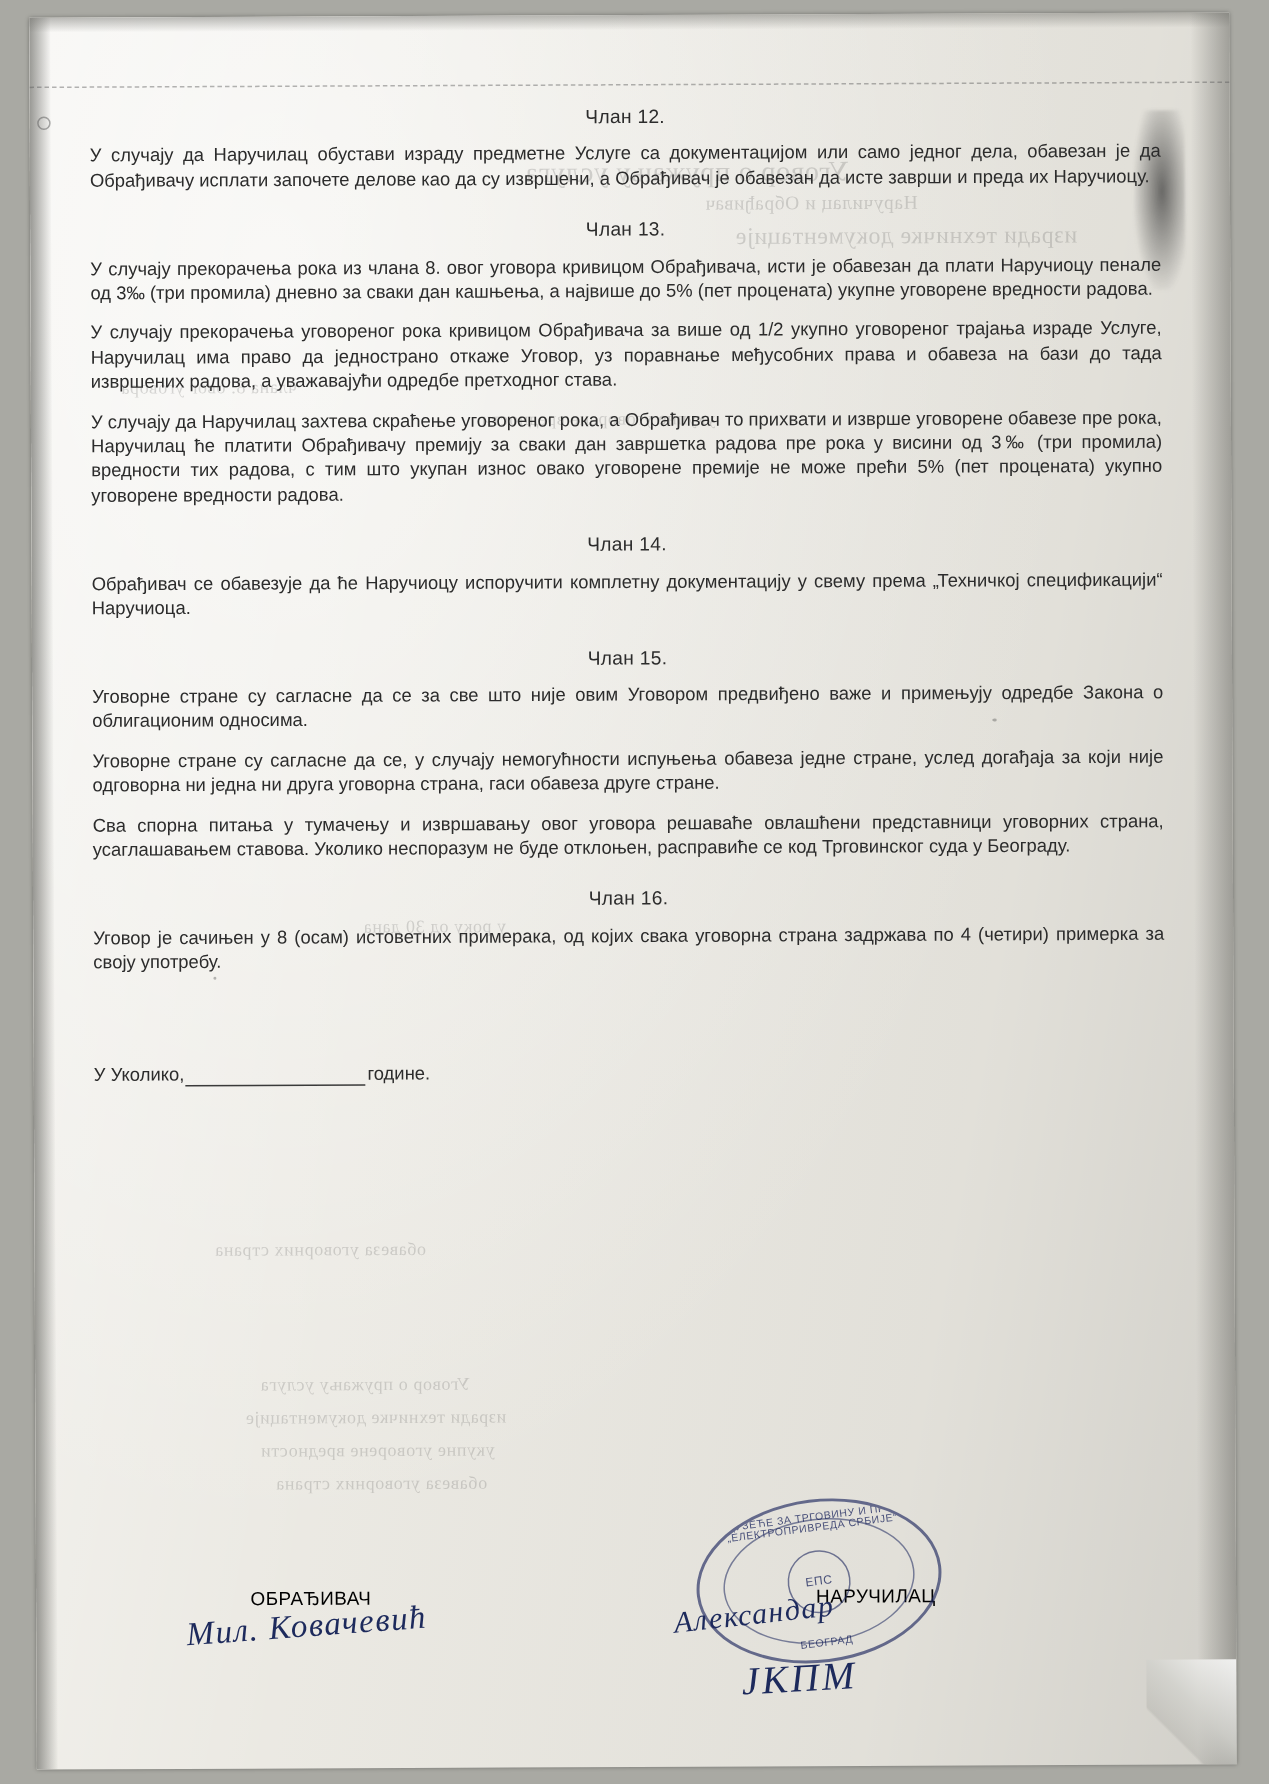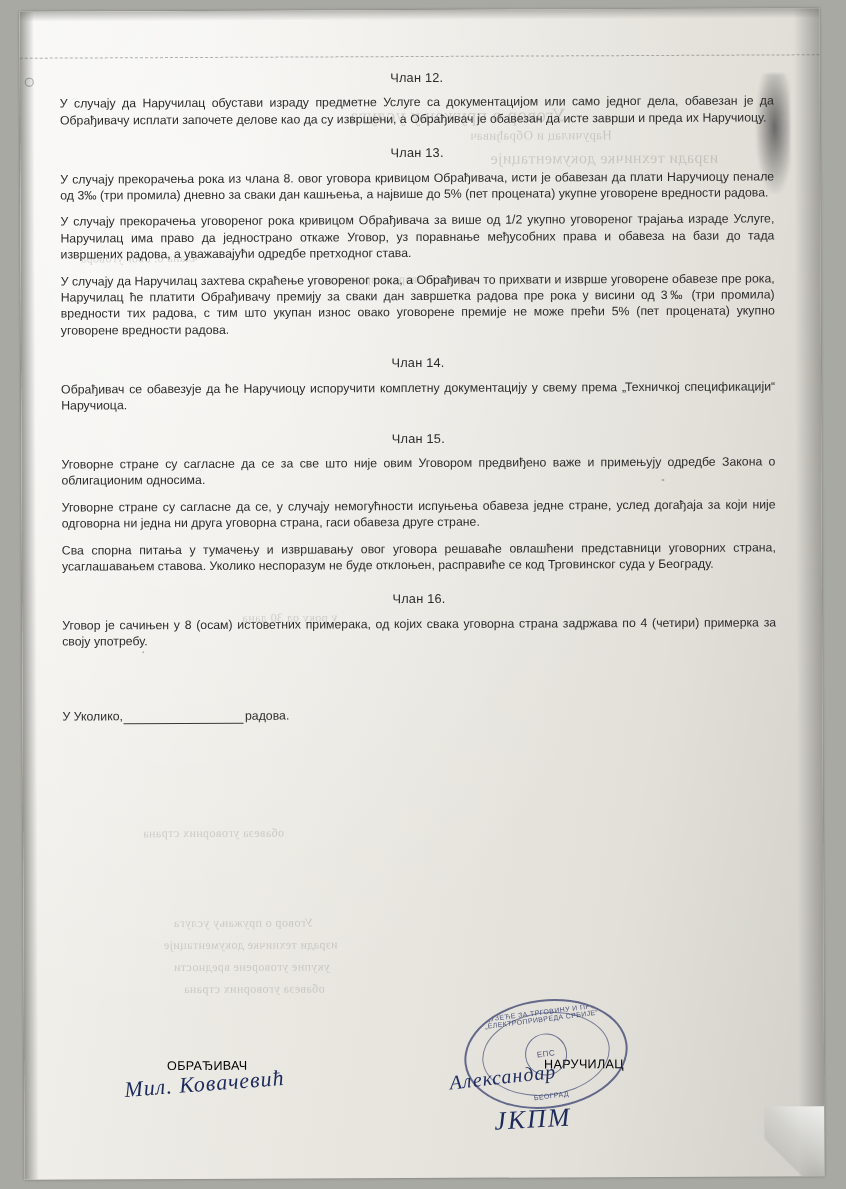--- a/index.html
+++ b/index.html
@@ -250,21 +250,21 @@
 
       <div class="art-head">Члан 15.</div>
       <p class="para">Уговорне стране су сагласне да се за све што није овим Уговором предвиђено важе и примењују одредбе Закона о облигационим односима.</p>
       <p class="para">Уговорне стране су сагласне да се, у случају немогућности испуњења обавеза једне стране, услед догађаја за који није одговорна ни једна ни друга уговорна страна, гаси обавеза друге стране.</p>
       <p class="para">Сва спорна питања у тумачењу и извршавању овог уговора решаваће овлашћени представници уговорних страна, усаглашавањем ставова. Уколико неспоразум не буде отклоњен, расправиће се код Трговинског суда у Београду.</p>
 
       <div class="art-head">Члан 16.</div>
       <p class="para">Уговор је сачињен у 8 (осам) истоветних примерака, од којих свака уговорна страна задржава по 4 (четири) примерка за своју употребу.</p>
 
       <div id="place-line">
-        <span>У Уколико,</span><span class="dotted-fill"></span><span>радова.</span>
+        <span>У Уколико,</span><span class="dotted-fill"></span><span>године.</span>
       </div>
     </div>
 
     <div id="signature-row">
       <div class="sig-col" id="sig-left">
         <div>ОБРАЂИВАЧ</div>
       </div>
       <div class="sig-col" id="sig-right">
         <div>НАРУЧИЛАЦ</div>
       </div>

